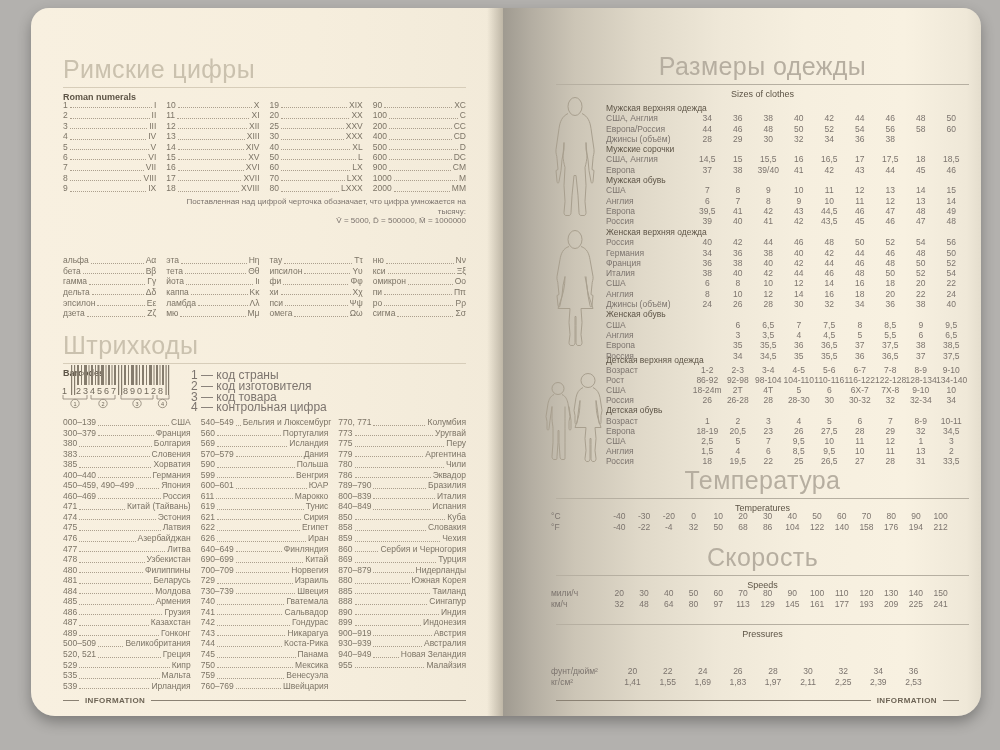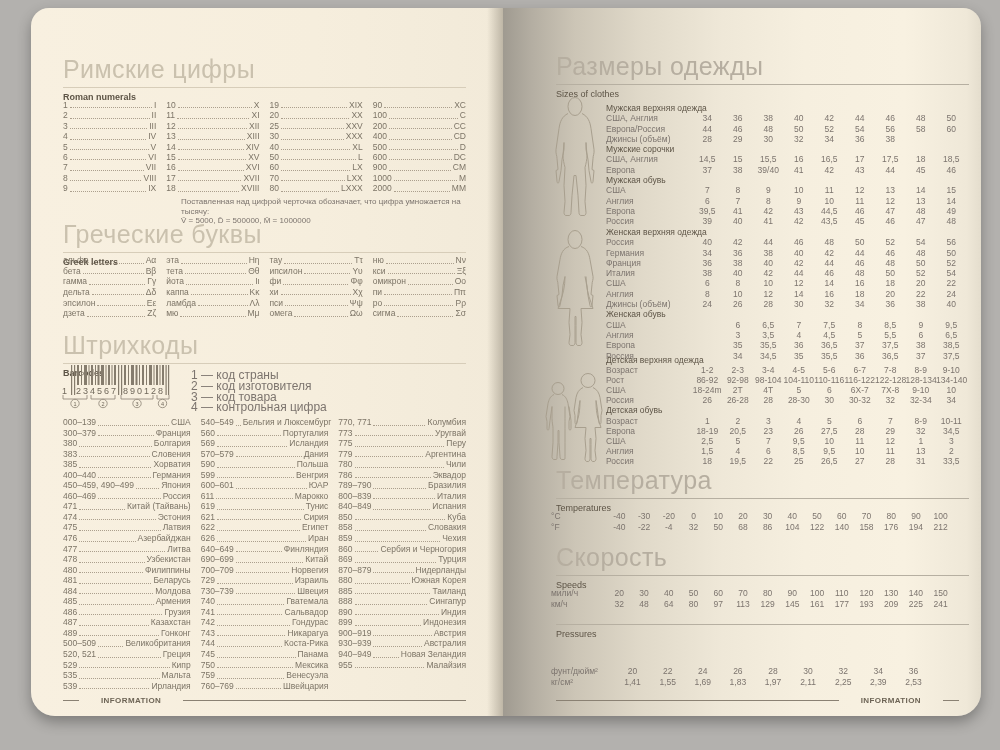--- a/index.html
+++ b/index.html
@@ -10,55 +10,55 @@
   .page.left{width:472px;background:linear-gradient(90deg,#f8f0e0 0%,#f6eedd 60%,#f2ead9 100%)}
   .page.left::after{content:"";position:absolute;right:0;top:0;bottom:0;width:16px;background:linear-gradient(90deg,rgba(105,97,82,0),rgba(105,97,82,.38))}
   .page.right{width:478px;background:linear-gradient(90deg,#9f9a90 0%,#b4aea2 6%,#ccc5b6 15%,#e0d9c9 29%,#efe8d8 46%,#f6efdf 63%,#f8f1e1 84%,#efe8d8 97%,#e4ddcd 100%)}
 
   
   .sec{position:absolute;left:32px;right:37px}
   .sec-title{font-size:25px;letter-spacing:.4px;color:#cac1ae;white-space:nowrap}
   .sec .rule{border-top:1px solid #d7cdb9;margin-top:3px}
   .sec .sub{font-size:9px;font-weight:bold;color:#5d5446;margin-top:4px}
 
-  .rsec{position:absolute;left:53px;right:12px;text-align:left}
+  .rsec{position:absolute;left:53px;right:12px;text-align:center}
   .rsec .sec-title{color:#b6aea0}
   .rsec .rule{border-top:1px solid #b6afa1;margin-top:3px}
   .rsec .sub{font-size:9px;font-weight:normal;color:#5d5446;margin-top:4px}
 
   
   .pairs{position:absolute;left:32px;right:37px;display:flex}
   .pairs .lcol{flex:1;min-width:0}
   .pairs .lcol + .lcol{margin-left:10px}
   .lrow{display:flex;align-items:flex-end;font-size:8.5px;color:#7c7466;white-space:nowrap}
   .lrow .leader{flex:1;min-width:5px;border-bottom:1px dotted #ab9f8d;margin:0 2px 2px 2px}
   .roman .lrow,.greek .lrow{height:10.4px;line-height:10.4px}
   .greek .lrow{height:10.6px}
   .codes .lrow{height:10.55px;line-height:10.55px}
 
-  .note{position:absolute;left:150px;right:37px;text-align:left;font-size:8px;line-height:9.5px;color:#7c746e}
+  .note{position:absolute;left:150px;right:37px;text-align:right;font-size:8px;line-height:9.5px;color:#7c746e}
 
   .legend{position:absolute;left:160px;font-size:12px;color:#7c746e}
   .legend .legend-line{line-height:10.8px}
 
   
   .ctable{position:absolute;left:103px;display:grid;grid-template-columns:86px repeat(9,30.5px);font-size:8.5px;line-height:10.3px;color:#7c746e}
   .ctable .hdr{grid-column:1/-1;font-weight:normal;color:#5d5446}
   .ctable .lab{white-space:nowrap}
   .ctable .val{text-align:center;white-space:nowrap}
   .ctable.kids{line-height:10.1px}
 
   
   .convtable{position:absolute;left:48px;width:402px;display:grid;grid-template-columns:56px repeat(14,1fr);font-size:8.5px;line-height:11px;color:#7c746e}
   .convtable.p9{grid-template-columns:64px repeat(9,1fr);width:380px}
   .convtable .lab{white-space:nowrap}
   .convtable .val{text-align:center;white-space:nowrap}
 
   
-  .footer{position:absolute;bottom:11px;left:32px;right:37px;display:flex;align-items:center;gap:22px;font-size:8px;font-weight:bold;letter-spacing:.4px;color:#6d6455}
+  .footer{position:absolute;bottom:11px;left:32px;right:37px;display:flex;align-items:center;gap:6px;font-size:8px;font-weight:bold;letter-spacing:.4px;color:#6d6455}
   .footer .line{height:1px;background:#8a8173}
   .footer .line.short{width:16px}
   .footer .line.long{flex:1}
   .page.right .footer{left:53px;right:22px}
 
   
   .silhouette{position:absolute;stroke:#a89f8e;fill:none;stroke-width:1}
   .bcode{position:absolute;left:30px;top:357px}
   .bcode text{fill:#6f675a;font-family:"Liberation Sans",sans-serif}
 </style>
@@ -262,25 +262,20 @@
             <span class="leader"></span>
             <span class="lb">MM</span>
           </div>
         </div>
       </div>
     <div class="note" style="top:189px">
       <div>Поставленная над цифрой черточка обозначает, что цифра умножается на тысячу:</div>
       <div>V̄ = 5000, D̄ = 500000, M̄ = 1000000</div>
     </div>
 
-    <div class="sec" style="top:212px">
-      <div class="sec-title">Греческие буквы</div>
-      <div class="rule"></div>
-      <div class="sub">Greek letters</div>
-    </div>
     <div class="pairs greek" style="top:247px">
         <div class="lcol">
           <div class="lrow">
             <span class="la">альфа</span>
             <span class="leader"></span>
             <span class="lb">Αα</span>
           </div>
           <div class="lrow">
             <span class="la">бета</span>
             <span class="leader"></span>

